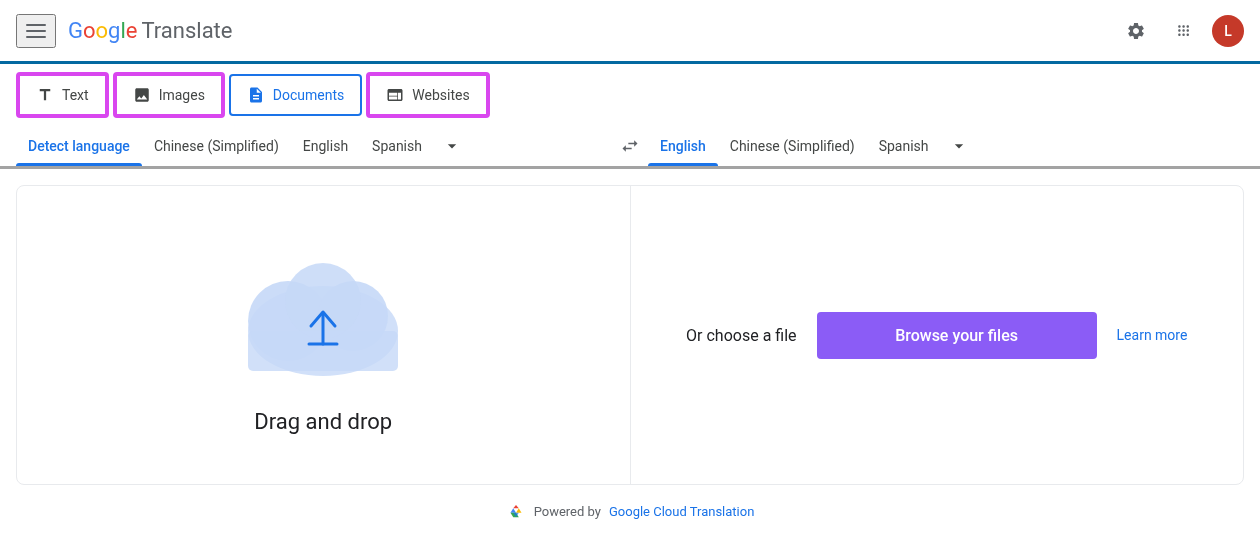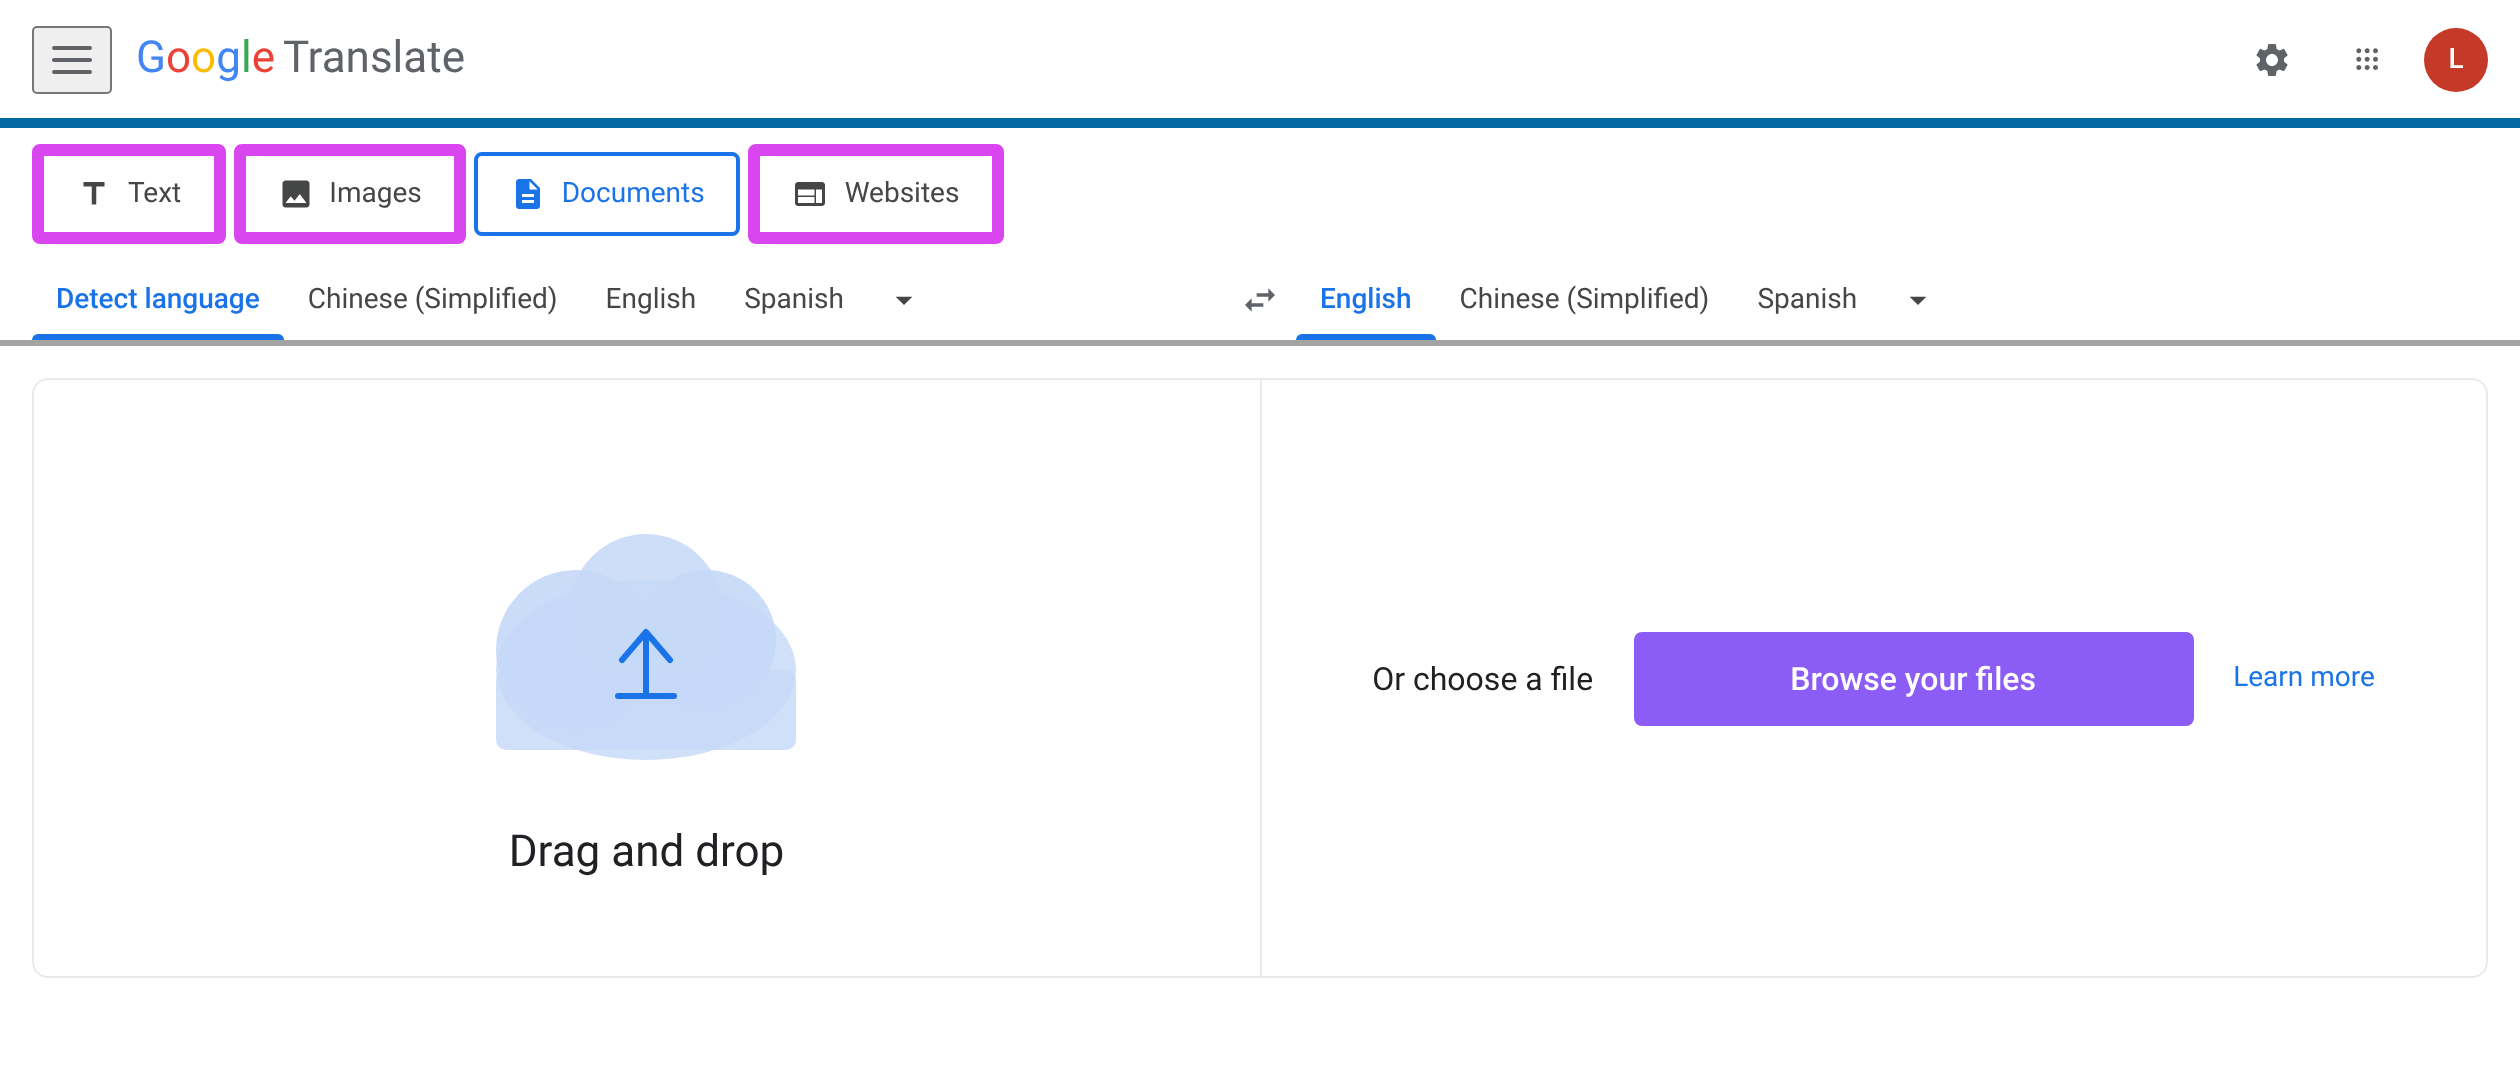--- a/index.html
+++ b/index.html
@@ -4,21 +4,21 @@
   <style>
     * { margin: 0; padding: 0; box-sizing: border-box; }
     body { font-family: 'Google Sans', Roboto, Arial, sans-serif; background: #fff; color: #202124; font-size: 14px; }
 
     
     .header {
       display: flex;
       align-items: center;
       padding: 8px 16px;
       height: 64px;
-      border-bottom: 5px solid #0369a1;
+      border-bottom: 3px solid #0369a1;
     }
     .header-left { display: flex; align-items: center; gap: 12px; flex: 1; }
     .menu-icon { cursor: pointer; display: flex; flex-direction: column; gap: 4px; padding: 8px; }
     .menu-icon span { display: block; width: 20px; height: 2px; background: #5f6368; border-radius: 2px; }
     .logo { display: flex; align-items: center; gap: 4px; font-size: 22px; font-weight: 400; text-decoration: none; }
     .logo-google { font-weight: 400; }
     .logo-g { color: #4285f4; }
     .logo-o1 { color: #ea4335; }
     .logo-o2 { color: #fbbc05; }
     .logo-g2 { color: #4285f4; }
@@ -34,21 +34,21 @@
       display: flex;
       align-items: center;
       padding: 8px 16px 0;
       gap: 4px;
     }
     .tab {
       display: flex;
       align-items: center;
       gap: 8px;
       padding: 10px 16px;
-      border: 6px solid #d946ef;
+      border: 4px solid #d946ef;
       border-radius: 4px;
       cursor: pointer;
       font-size: 14px;
       color: #444746;
       background: #fff;
       font-family: inherit;
     }
     .tab.active {
       border: 2px solid #1a73e8;
       color: #1a73e8;
@@ -307,13 +307,25 @@
 
     <div class="target-panel">
       <div class="or-text">Or choose a file</div>
       <button class="browse-btn">Browse your files</button>
       <div>
         <a class="learn-more" href="#">Learn more</a>
       </div>
     </div>
   </div>
 
+  <div class="powered-by">
+
+    <svg class="gcp-logo" viewBox="0 0 40 40" xmlns="http://www.w3.org/2000/svg">
+      <path d="M25.5 14.5h-11L20 8l5.5 6.5z" fill="#ea4335"></path>
+      <path d="M14.5 14.5L9 23.5h11l-5.5-9z" fill="#4285f4"></path>
+      <path d="M25.5 14.5L31 23.5H20l5.5-9z" fill="#fbbc05"></path>
+      <path d="M9 23.5l5.5 9h11l-5.5-9H9z" fill="#34a853"></path>
+      <path d="M20 32.5l5.5-9H14.5l5.5 9z" fill="#1a73e8" opacity="0.7"></path>
+    </svg>
+    <span>Powered by</span>
+    <a class="powered-link" href="#">Google Cloud Translation</a>
+  </div>
 </div>
 
 </body></html>

